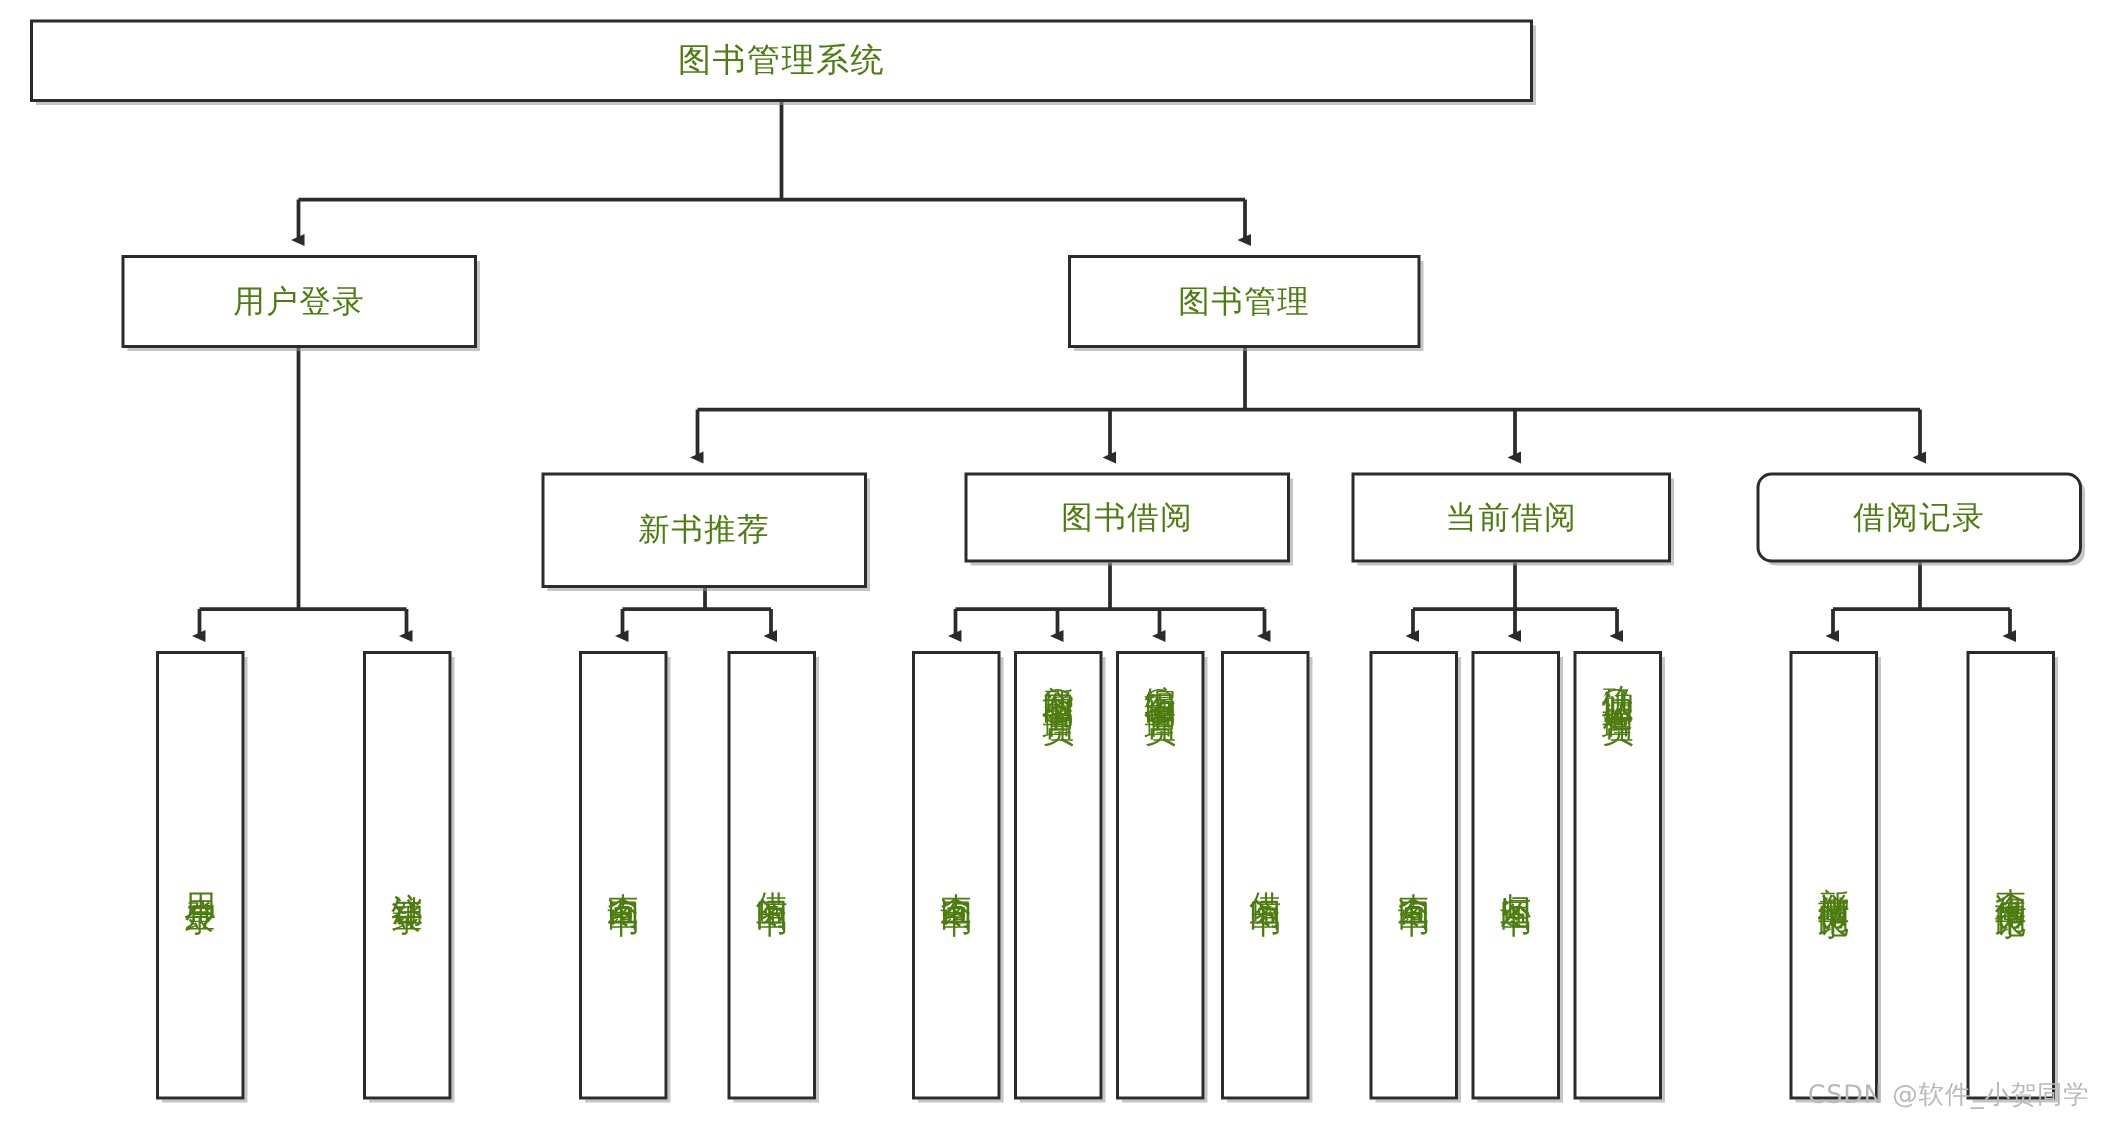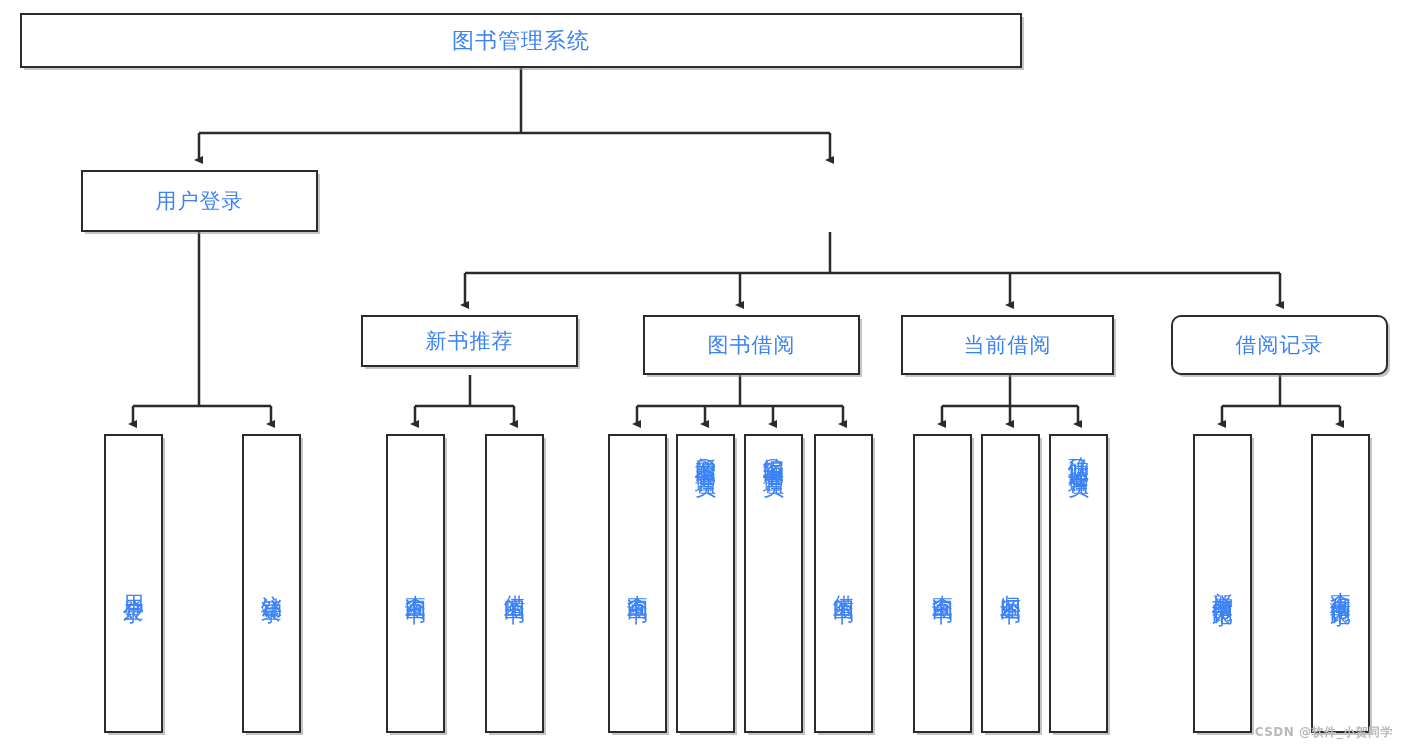--- a/index.html
+++ b/index.html
@@ -29,21 +29,21 @@
     position: absolute;
     box-sizing: border-box;
     background: #ffffff;
     border: 2px solid #2b2b2b;
     box-shadow: 3px 3px 0 -1px rgba(150,150,150,0.55);
     display: flex;
     align-items: center;
     justify-content: center;
   }
   .node .label {
-    color: #3b82f6;
+    color: #4d7c0f;
     letter-spacing: 1px;
     white-space: nowrap;
     line-height: 1.15;
   }
   .node.horiz .label {
     font-size: 21px;
   }
   .node.root .label {
     font-size: 22px;
   }
@@ -61,25 +61,24 @@
     white-space: nowrap;
   }
   .node.vert.centered {
     align-items: center;
     padding-top: 0;
   }
   .watermark {
     position: absolute;
     right: 12px;
     bottom: 6px;
-    font-size: 12px;
+    font-size: 17px;
     color: #b9b9b9;
     letter-spacing: 0.5px;
     white-space: nowrap;
-    font-weight: bold;
   }
 </style>
 </head>
 <body>
 
 <div id="canvas">
 
   <svg class="links" viewBox="0 0 1405 747">
     <defs>
       <marker id="arrow" markerWidth="10" markerHeight="10" refX="5" refY="5" orient="auto" markerUnits="userSpaceOnUse">
@@ -130,22 +129,25 @@
     </g>
   </svg>
 
   <div class="node root horiz" style="left:20px; top:13px; width:1002px; height:55px;">
     <span class="label">图书管理系统</span>
   </div>
 
   <div class="node horiz" style="left:81px; top:170px; width:237px; height:62px;">
     <span class="label">用户登录</span>
   </div>
-
-  <div class="node horiz" style="left:361px; top:315px; width:217px; height:52px;">
+  <div class="node horiz" style="left:712px; top:170px; width:235px; height:62px;">
+    <span class="label">图书管理</span>
+  </div>
+
+  <div class="node horiz" style="left:361px; top:315px; width:217px; height:77px;">
     <span class="label">新书推荐</span>
   </div>
   <div class="node horiz" style="left:631px; top:315px; width:217px; height:60px;margin-left:12px;">
     <span class="label">图书借阅</span>
   </div>
   <div class="node horiz" style="left:901px; top:315px; width:213px; height:60px;">
     <span class="label">当前借阅</span>
   </div>
   <div class="node horiz" style="left:1171px; top:315px; width:217px; height:60px;border-radius:10px;">
     <span class="label">借阅记录</span>

